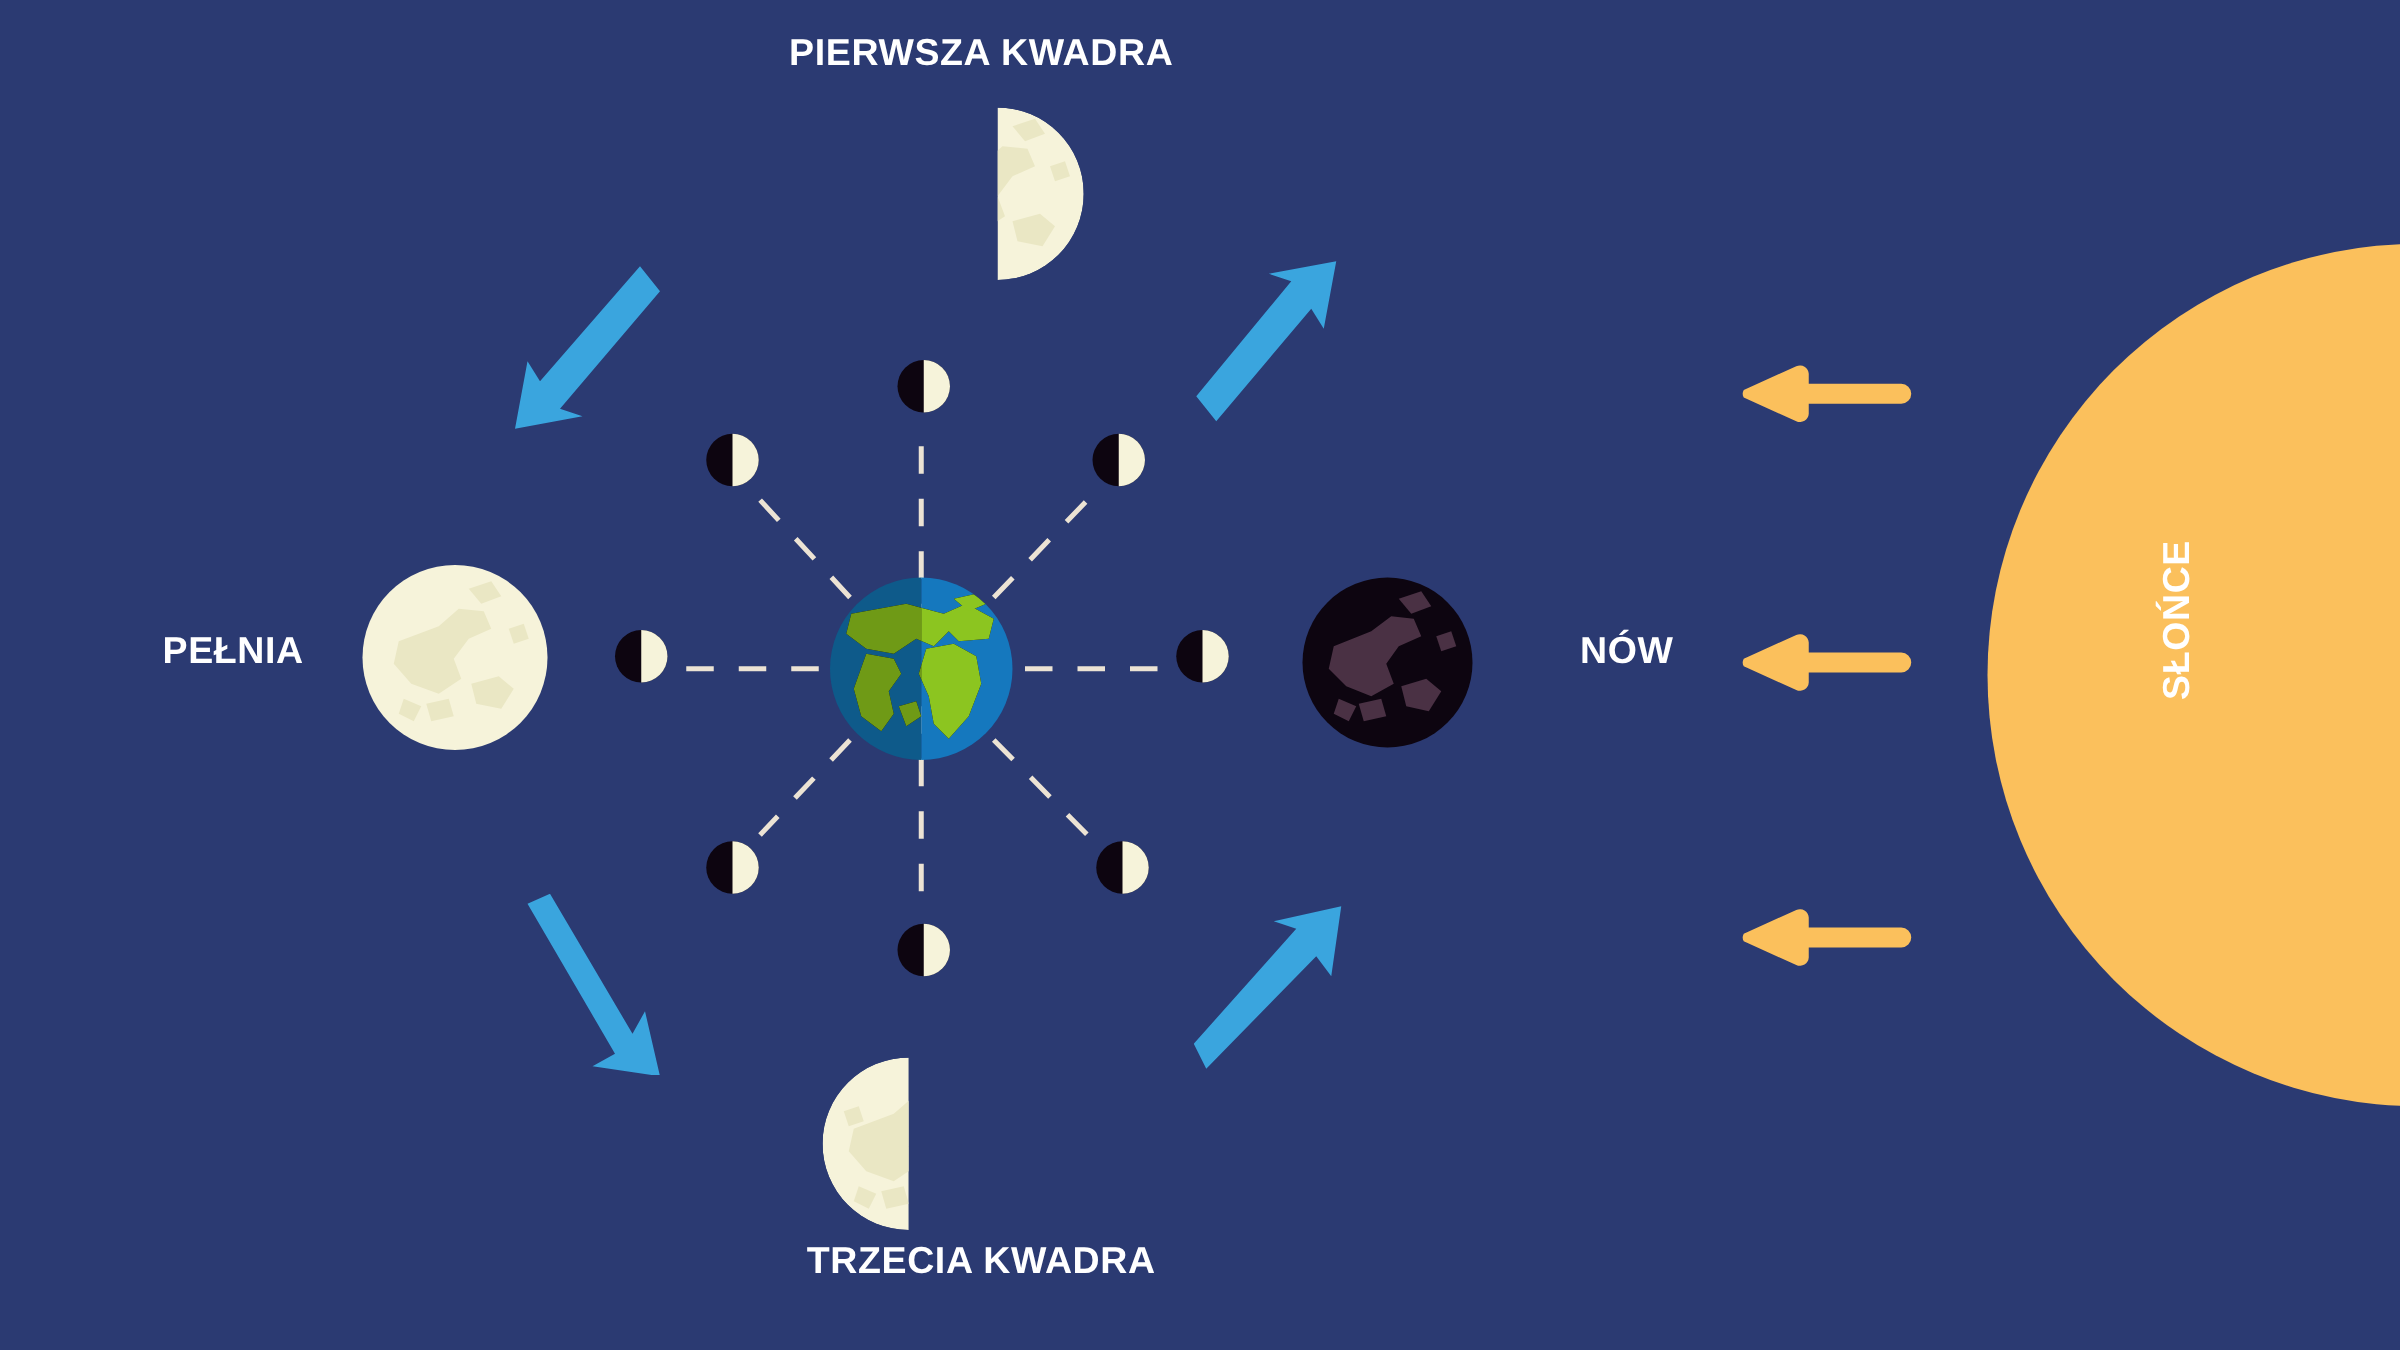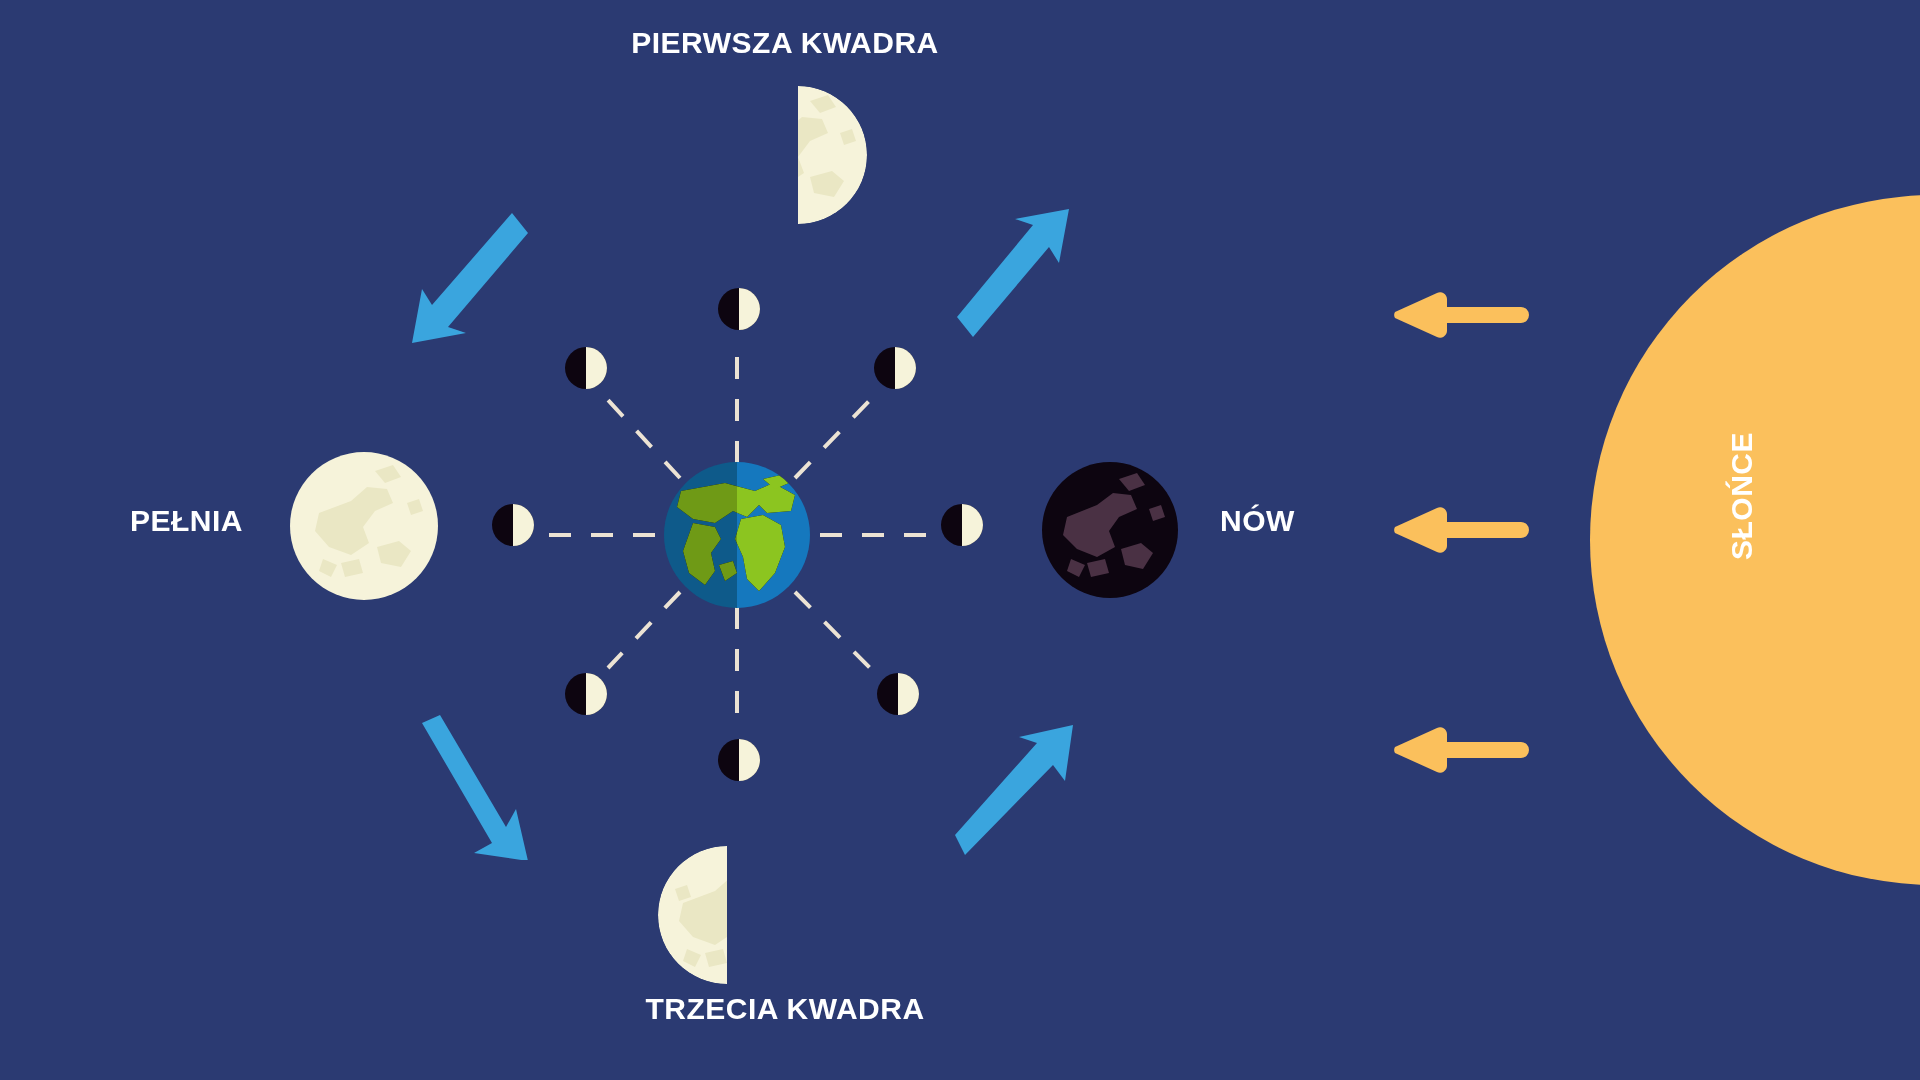--- a/index.html
+++ b/index.html
@@ -41,21 +41,21 @@
     font-size: 30px;
     transform: translateX(-175px);
   }
   #label-full-moon {
     top: 504px;
     left: 130px;
     font-size: 30px;
   }
   #label-new-moon {
     top: 504px;
-    left: 1220px;
+    left: 1264px;
     font-size: 30px;
   }
   #label-sun {
     top: 560px;
     left: 1725px;
     font-size: 30px;
     transform: rotate(-90deg);
     transform-origin: left top;
   }
 

